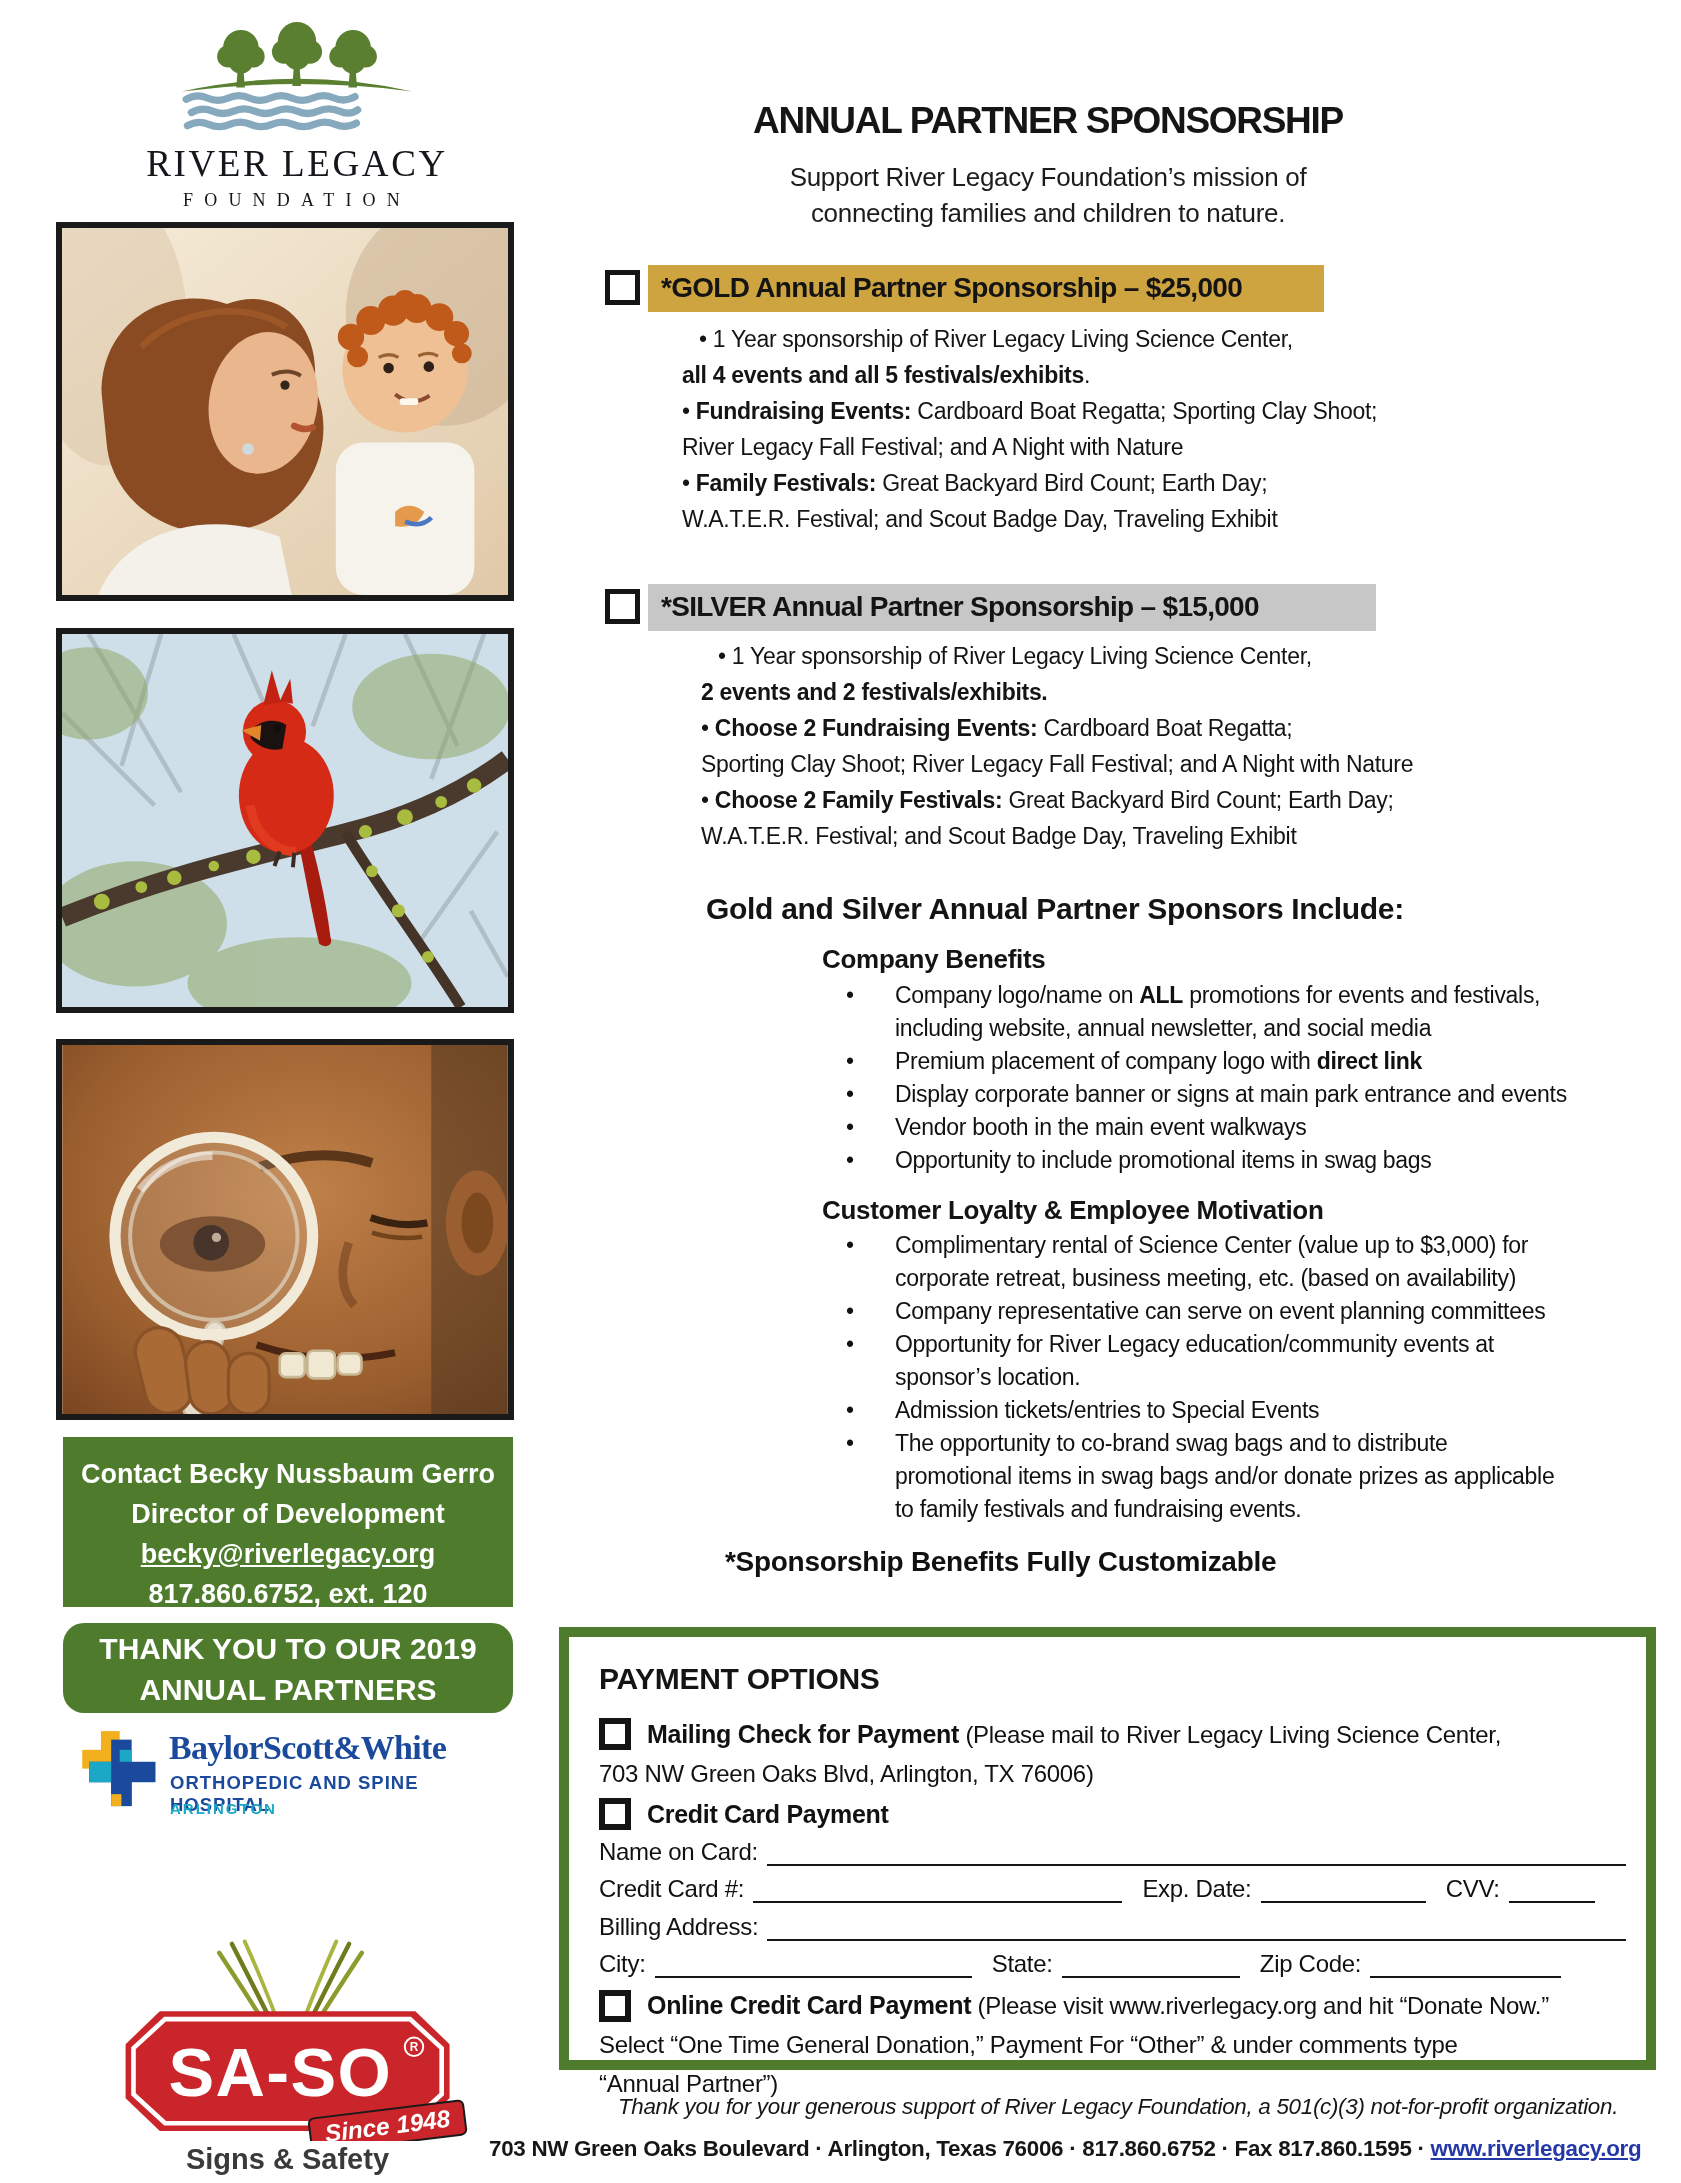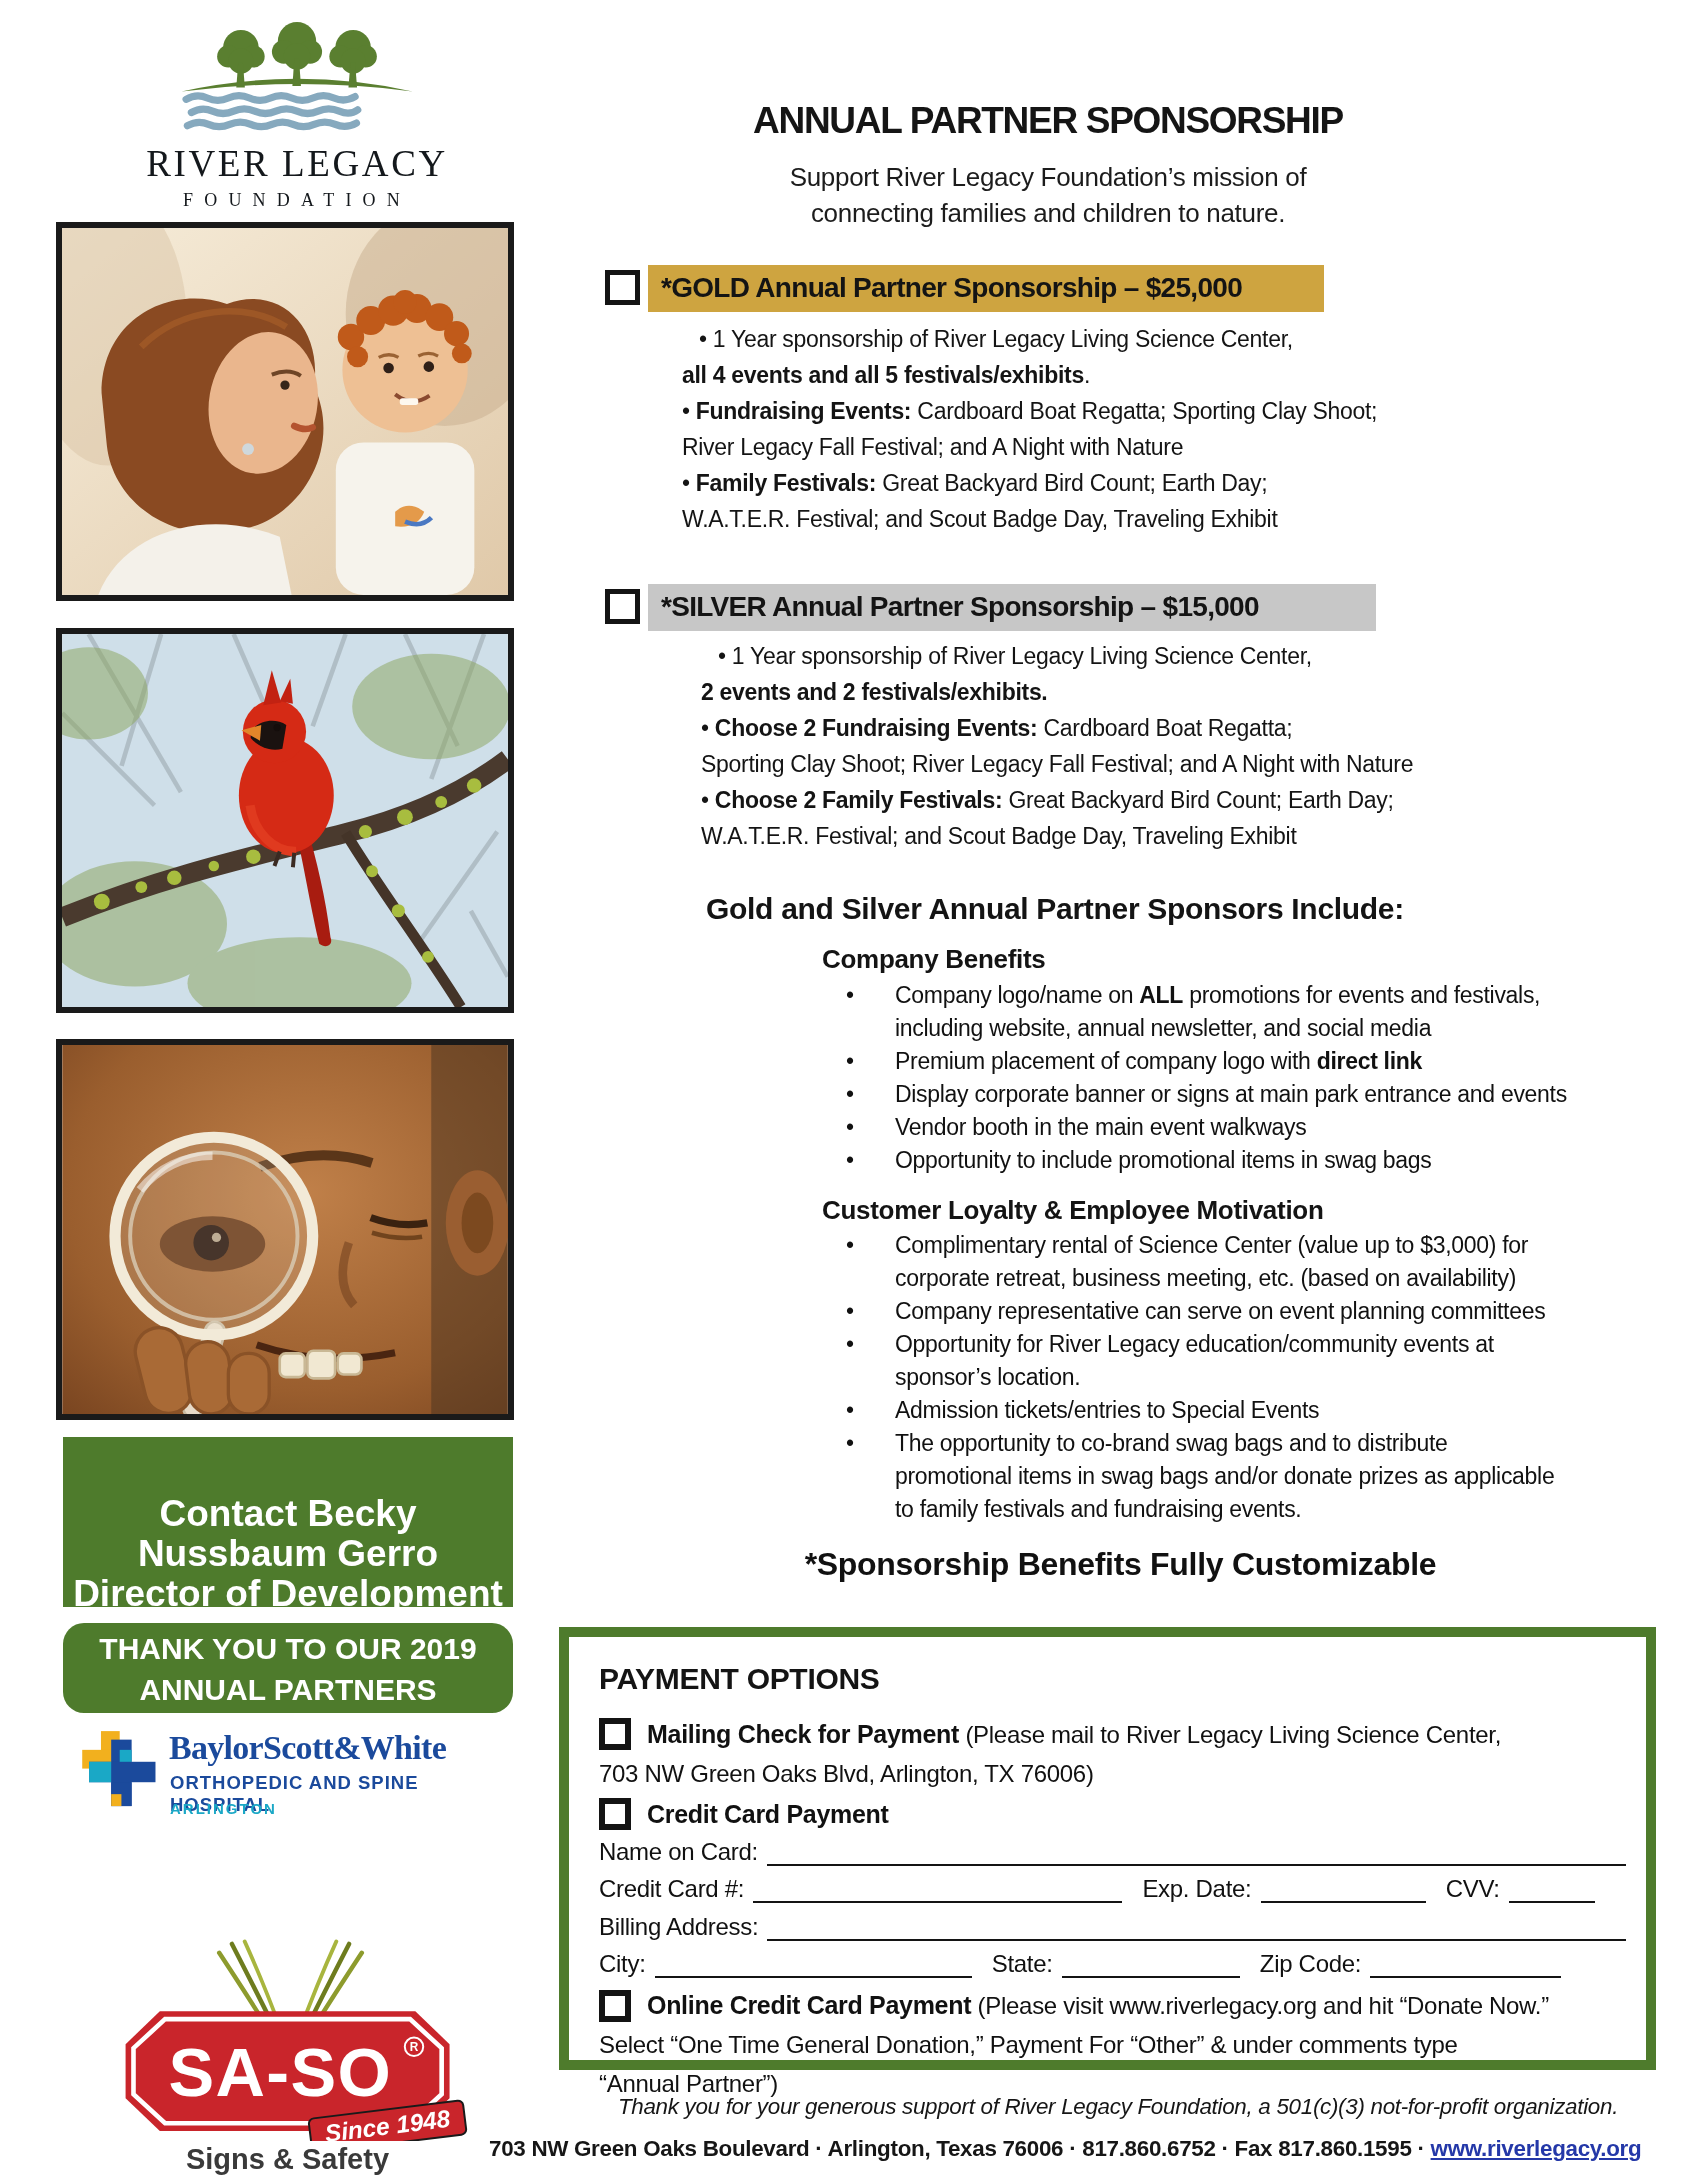--- a/index.html
+++ b/index.html
@@ -197,21 +197,21 @@
       <path d="M118,220 a140,140 0 0 1 110,-52" stroke="#ffffff" stroke-width="13" fill="none" opacity="0.5"></path>
       <g fill="#a96a36" stroke="#8a5227" stroke-width="5">
         <rect x="118" y="428" width="72" height="132" rx="36" transform="rotate(-14 154 494)"></rect>
         <rect x="190" y="450" width="66" height="110" rx="33" transform="rotate(-7 223 505)"></rect>
         <rect x="252" y="468" width="62" height="92" rx="30"></rect>
       </g>
     </svg>
   </div>
 
   <div class="abs greenbox" style="left:63px;top:1437px;width:450px;height:170px;">
-    <div style="padding-top:17px;font-size:37px;line-height:40px;margin-top:40px;">
+    <div style="padding-top:17px;font-size:27px;line-height:40px;">
       <div>Contact Becky Nussbaum Gerro</div>
       <div>Director of Development</div>
       <div><span class="link" style="color:#ffffff;">becky@riverlegacy.org</span></div>
       <div>817.860.6752, ext. 120</div>
     </div>
   </div>
 
   <div class="abs greenbox" style="left:63px;top:1623px;width:450px;height:90px;border-radius:21px;">
     <div style="padding-top:5.3px;font-size:30px;line-height:41px;">
       <div>THANK YOU TO OUR 2019</div>
@@ -309,21 +309,21 @@
     <div class="bl cont"><span>corporate retreat, business meeting, etc. (based on availability)</span></div>
     <div class="bl"><span class="dot">•</span><span>Company representative can serve on event planning committees</span></div>
     <div class="bl"><span class="dot">•</span><span>Opportunity for River Legacy education/community events at</span></div>
     <div class="bl cont"><span>sponsor’s location.</span></div>
     <div class="bl"><span class="dot">•</span><span>Admission tickets/entries to Special Events</span></div>
     <div class="bl"><span class="dot">•</span><span>The opportunity to co-brand swag bags and to distribute</span></div>
     <div class="bl cont"><span>promotional items in swag bags and/or donate prizes as applicable</span></div>
     <div class="bl cont"><span>to family festivals and fundraising events.</span></div>
   </div>
 
-  <div class="abs" style="left:725px;top:1546px;width:791px;text-align:center;font-size:32px;font-weight:bold;letter-spacing:-0.3px;">*Sponsorship Benefits Fully Customizable</div>
+  <div class="abs" style="left:725px;top:1546px;width:791px;font-size:28px;font-weight:bold;letter-spacing:-0.3px;">*Sponsorship Benefits Fully Customizable</div>
 
   <div class="abs paybox" style="left:559px;top:1627px;width:1097px;height:443px;">
     <div style="position:relative;padding:25px 20px 0 30px;">
       <div class="h46">PAYMENT OPTIONS</div>
 
       <div class="pline" style="margin-top:22.4px;align-items:center;">
         <span class="chk" style="width:20px;height:20px;border-width:6px;flex:0 0 auto;"></span>
         <span style="margin-left:16px;"><span class="b" style="font-size:25px;">Mailing Check for Payment</span><span> (Please mail to River Legacy Living Science Center,</span></span>
       </div>
       <div class="pline" style="margin-top:9.2px;">

